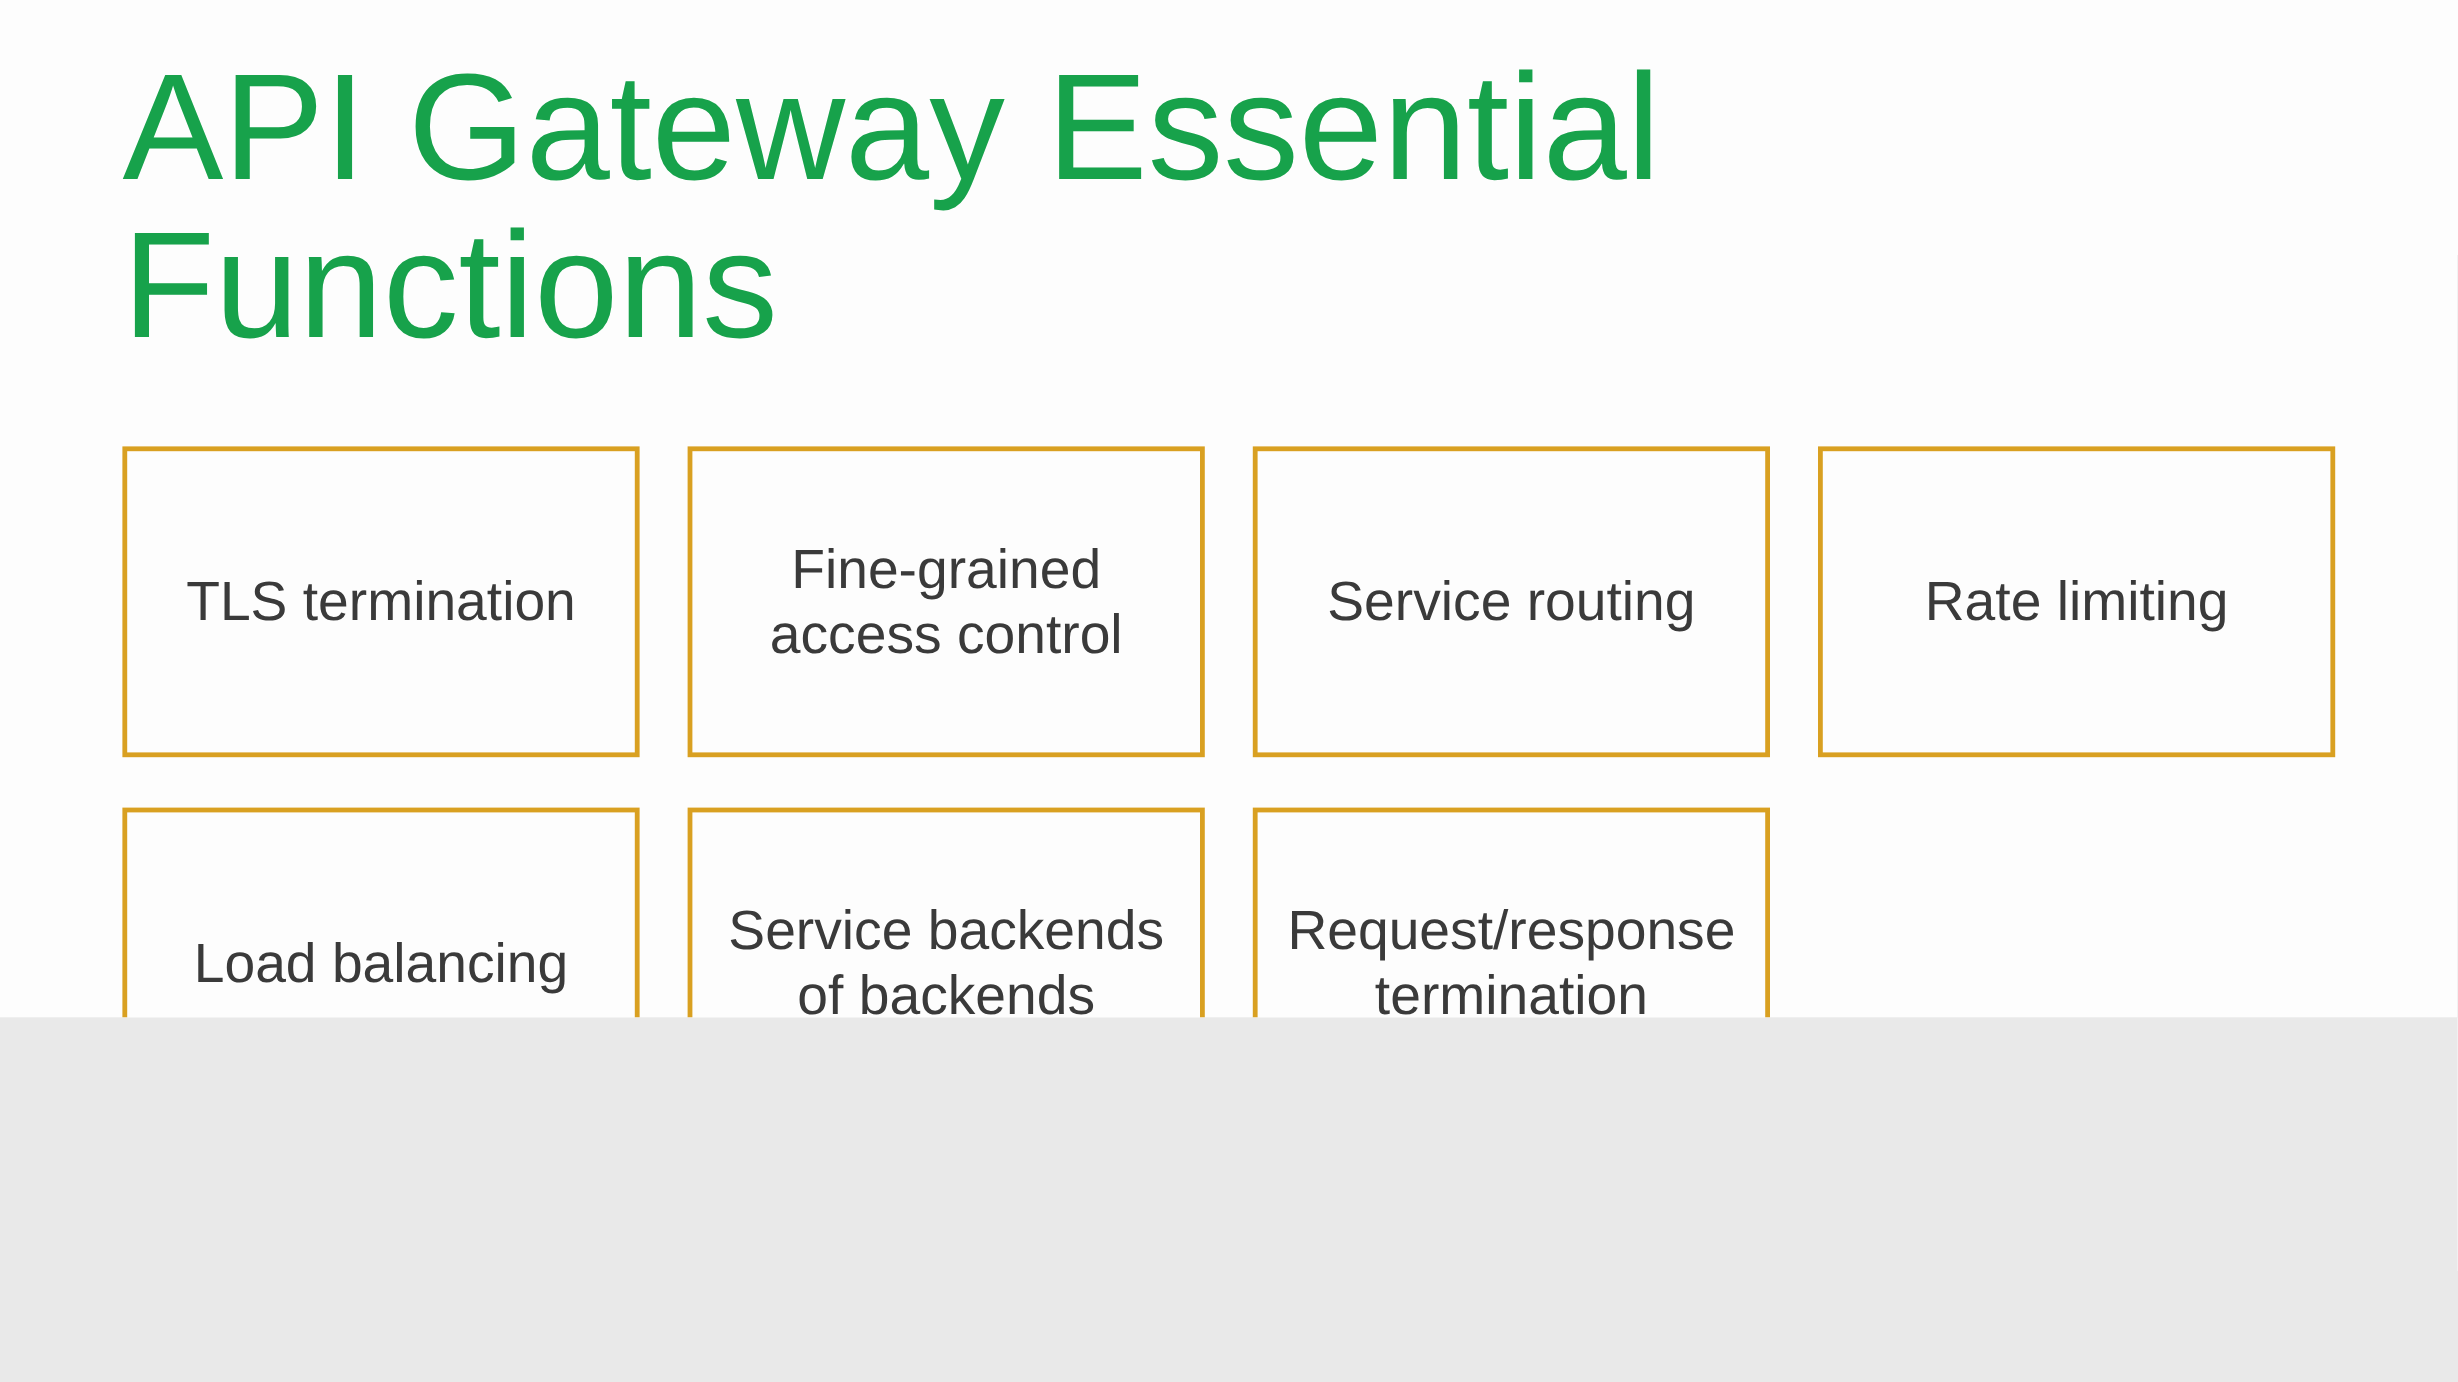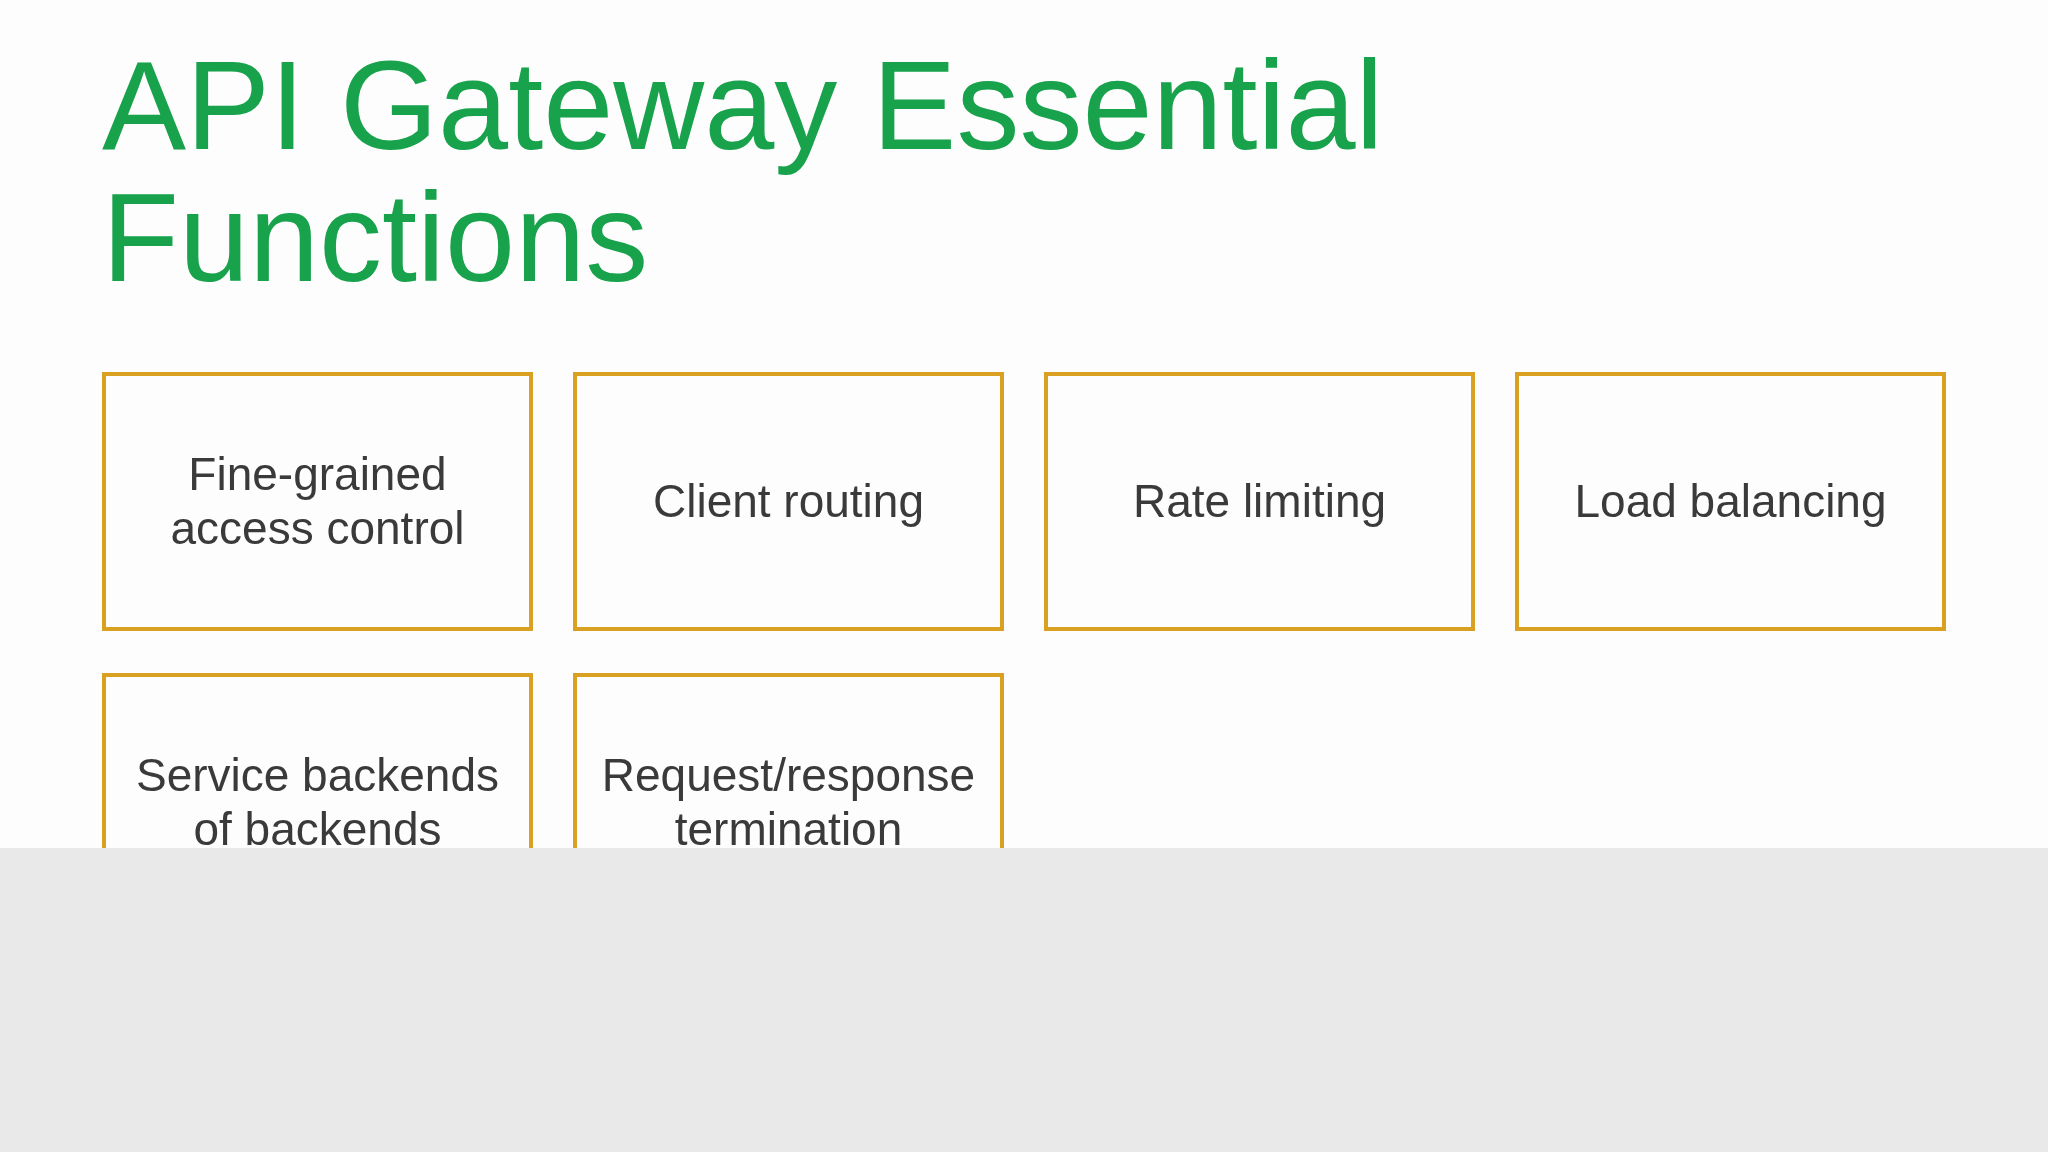--- a/index.html
+++ b/index.html
@@ -57,28 +57,31 @@
 </style>
 </head>
 <body>
 
 <div class="slide">
 
   <h1 class="title">API Gateway Essential Functions</h1>
 
   <div class="grid">
 
+    <div class="box">
+      <span>TLS termination</span>
+    </div>
 
 
     <div class="box">
       <span>Fine-grained access control</span>
     </div>
 
     <div class="box">
-      <span>Client routing</span>
+      <span>Service routing</span>
     </div>
 
     <div class="box">
       <span>Rate limiting</span>
     </div>
 
     <div class="box">
       <span>Load balancing</span>
     </div>
 

